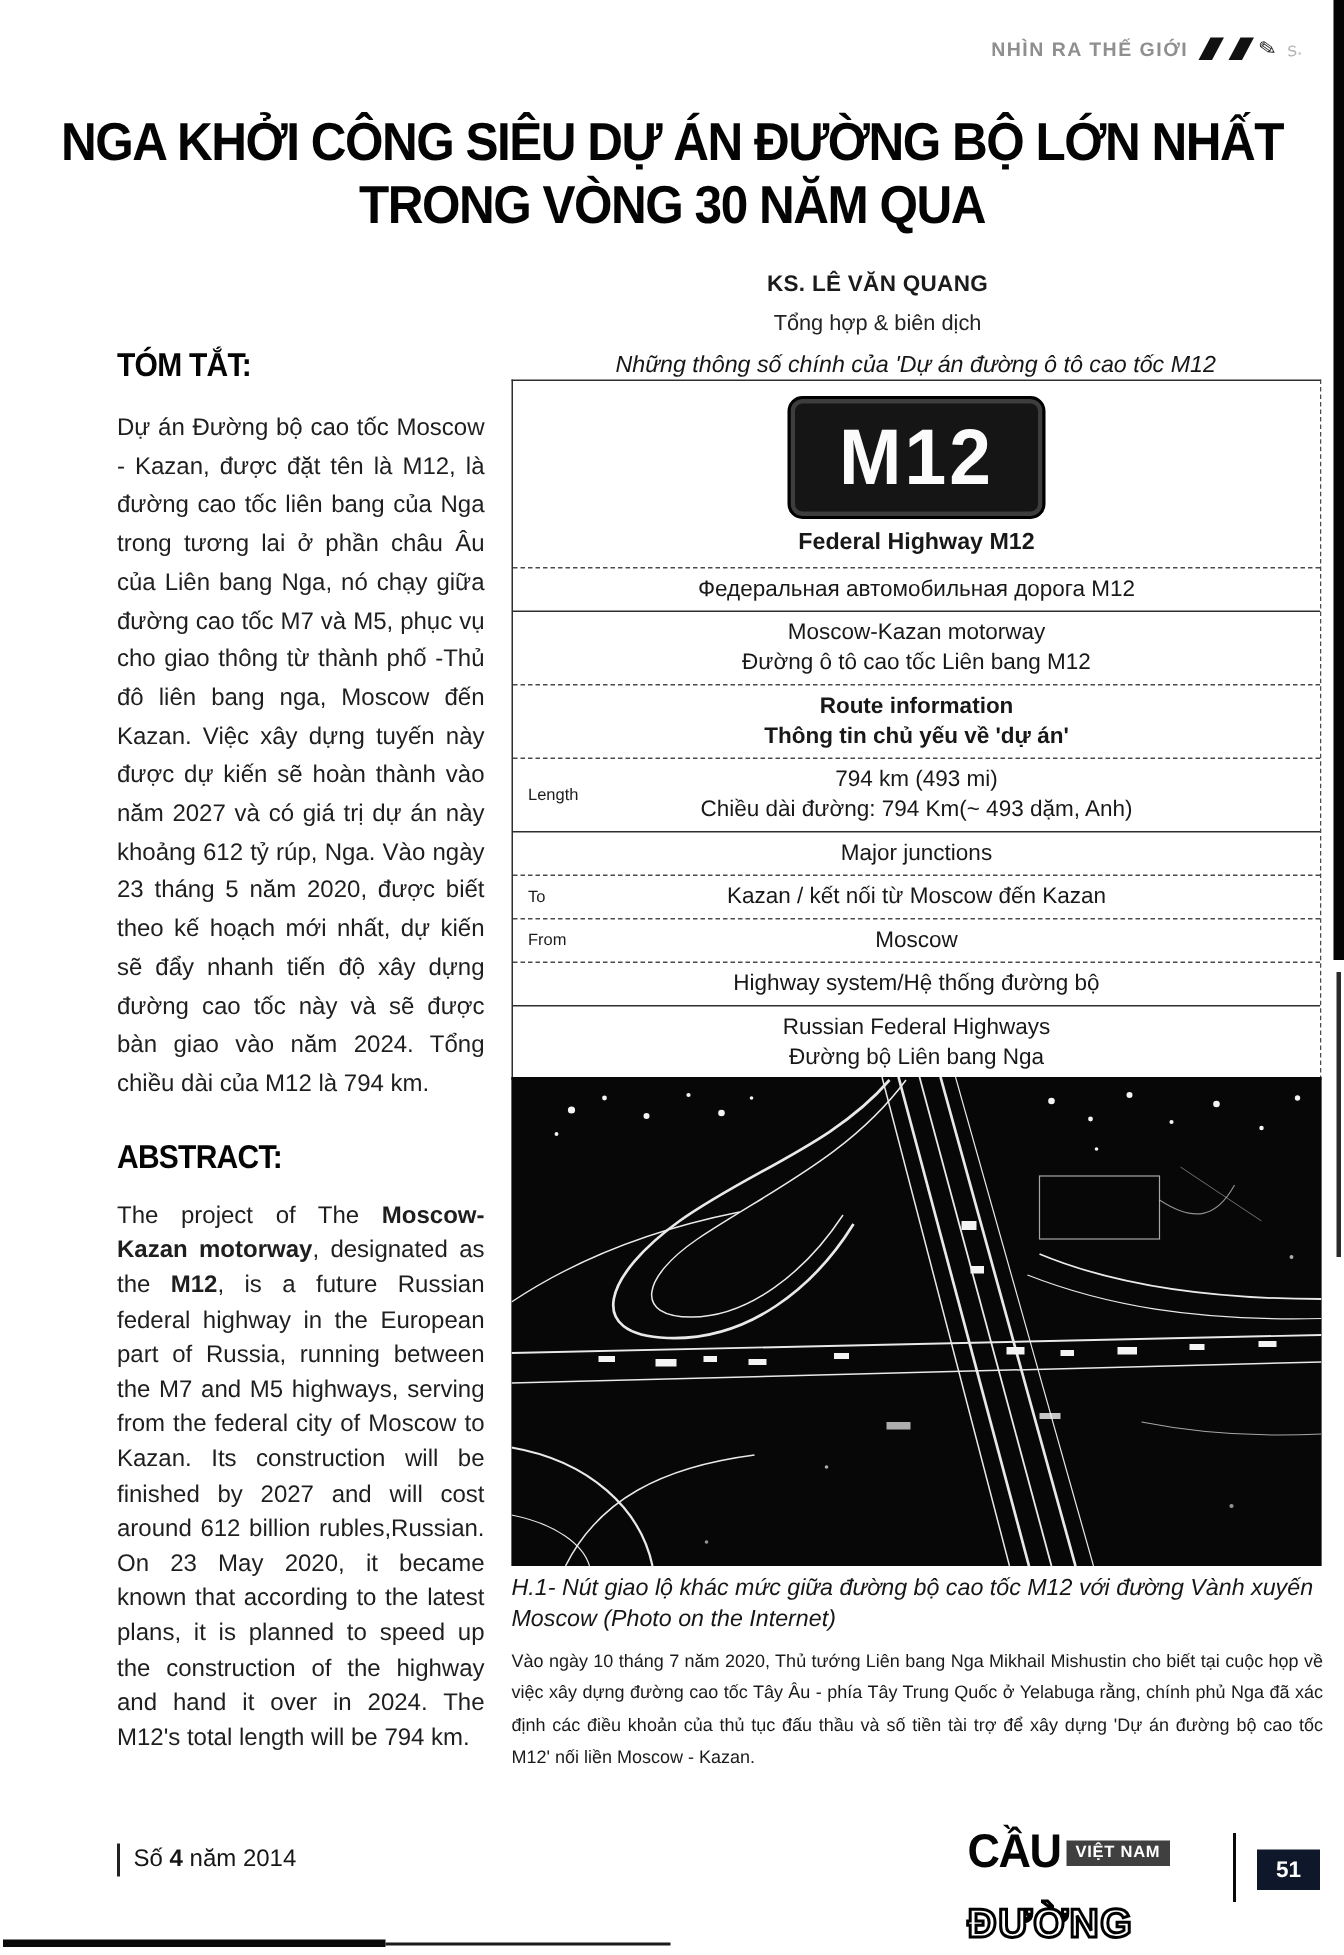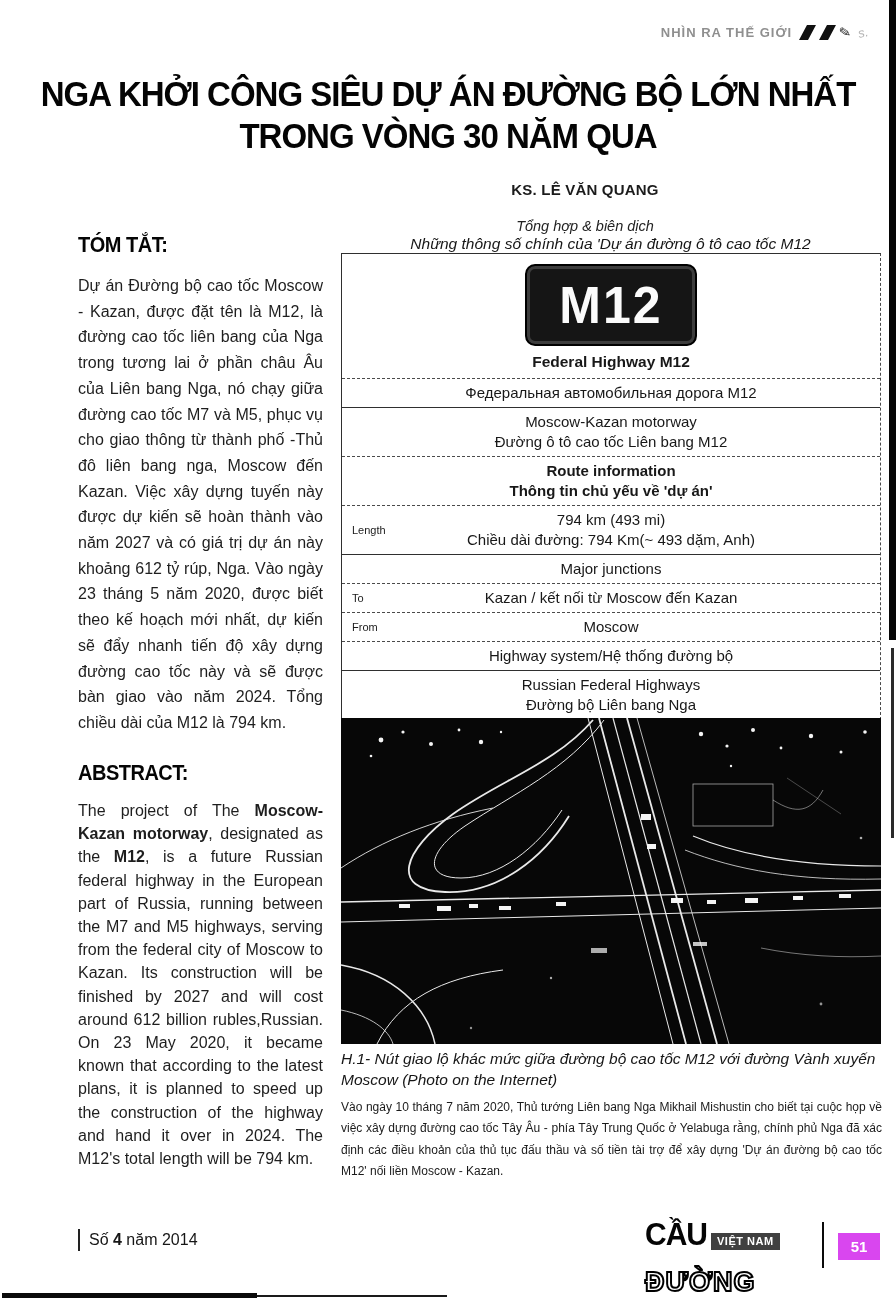--- a/index.html
+++ b/index.html
@@ -19,21 +19,21 @@
   .slash { display:inline-block; width:9px; height:15px; background:#111; transform:skewX(-28deg); margin-left:4px; }
   .pen-icon { font-size:14px; color:#222; transform:rotate(-10deg); display:inline-block; }
   .scribble { font-size:13px; color:#b5b5b5; font-style:italic; transform:rotate(-12deg); display:inline-block; }
 
   
   .title { position:absolute; top:76px; left:0; width:896px; text-align:center;
            font-weight:900; font-size:33px; line-height:39px; letter-spacing:-1px; color:#040404;
            transform:scaleY(1.08); }
   .author { position:absolute; top:181px; left:455px; width:260px; text-align:center; }
   .author-name { font-weight:bold; font-size:15px; letter-spacing:.2px; }
-  .author-role { font-style:italic; font-size:14.5px; margin-top:20px; color:#222; }
+  .author-role { font-size:14.5px; margin-top:10px; color:#222; }
 
   
   .left-col-summary { position:absolute; left:78px; top:232px; width:245px; }
   .left-col-abstract { position:absolute; left:78px; top:760px; width:245px; }
   .col-heading { font-weight:900; font-size:20px; letter-spacing:-.5px; color:#050505; transform:scaleY(1.1); transform-origin:left top; }
   .body-vi { margin-top:18px; font-size:16px; line-height:25.7px; text-align:justify; color:#1e1e1e; }
   .body-en { margin-top:16px; font-size:16px; line-height:23.2px; text-align:justify; color:#1e1e1e; }
 
   
   .infobox-caption { position:absolute; left:340px; top:235px; width:541px; text-align:center;
@@ -57,27 +57,27 @@
   .fig-caption { position:absolute; left:341px; top:1048px; width:541px; text-align:left;
                  font-style:italic; font-size:15.5px; line-height:21px; color:#161616; }
   .closing { position:absolute; left:341px; top:1097px; width:541px;
              font-size:12px; line-height:21.4px; text-align:justify; color:#1a1a1a; }
 
   
   .footer-issue { position:absolute; left:78px; top:1229px; font-size:16px; color:#161616;
                   border-left:2px solid #222; padding-left:9px; line-height:22px; }
   .footer-issue b { font-weight:bold; }
   .logo { position:absolute; left:645px; top:1220px; width:165px; line-height:1; }
-  .logo-top { display:flex; align-items:flex-end; }
+  .logo-top { display:flex; align-items:center; }
   .logo-cau { font-weight:900; font-size:30px; letter-spacing:-1px; color:#050505; transform:scaleY(1.05); }
   .logo-badge { background:#404040; color:#fff; font-weight:bold; font-size:11px; padding:3px 6px; margin-left:4px; letter-spacing:.5px; }
   .logo-duong { font-weight:900; font-size:27px; letter-spacing:1px; color:#fff;
                 -webkit-text-stroke:2px #000; text-shadow:0 0 1px #000; margin-top:19px; }
   .footer-divider { position:absolute; left:822px; top:1222px; width:2px; height:46px; background:#0a0a0a; }
-  .page-num-box { position:absolute; left:838px; top:1233px; width:42px; height:27px; background:#d946ef;
+  .page-num-box { position:absolute; left:838px; top:1233px; width:42px; height:27px; background:#0f172a;
                   color:#fff; font-weight:bold; font-size:15px; display:flex; align-items:center; justify-content:center; }
 </style>
 </head>
 <body>
 
 <div class="page">
 
   <div class="edge-bar"></div>
   <div class="edge-bar-tail"></div>
   <div class="bottom-line-1"></div>

